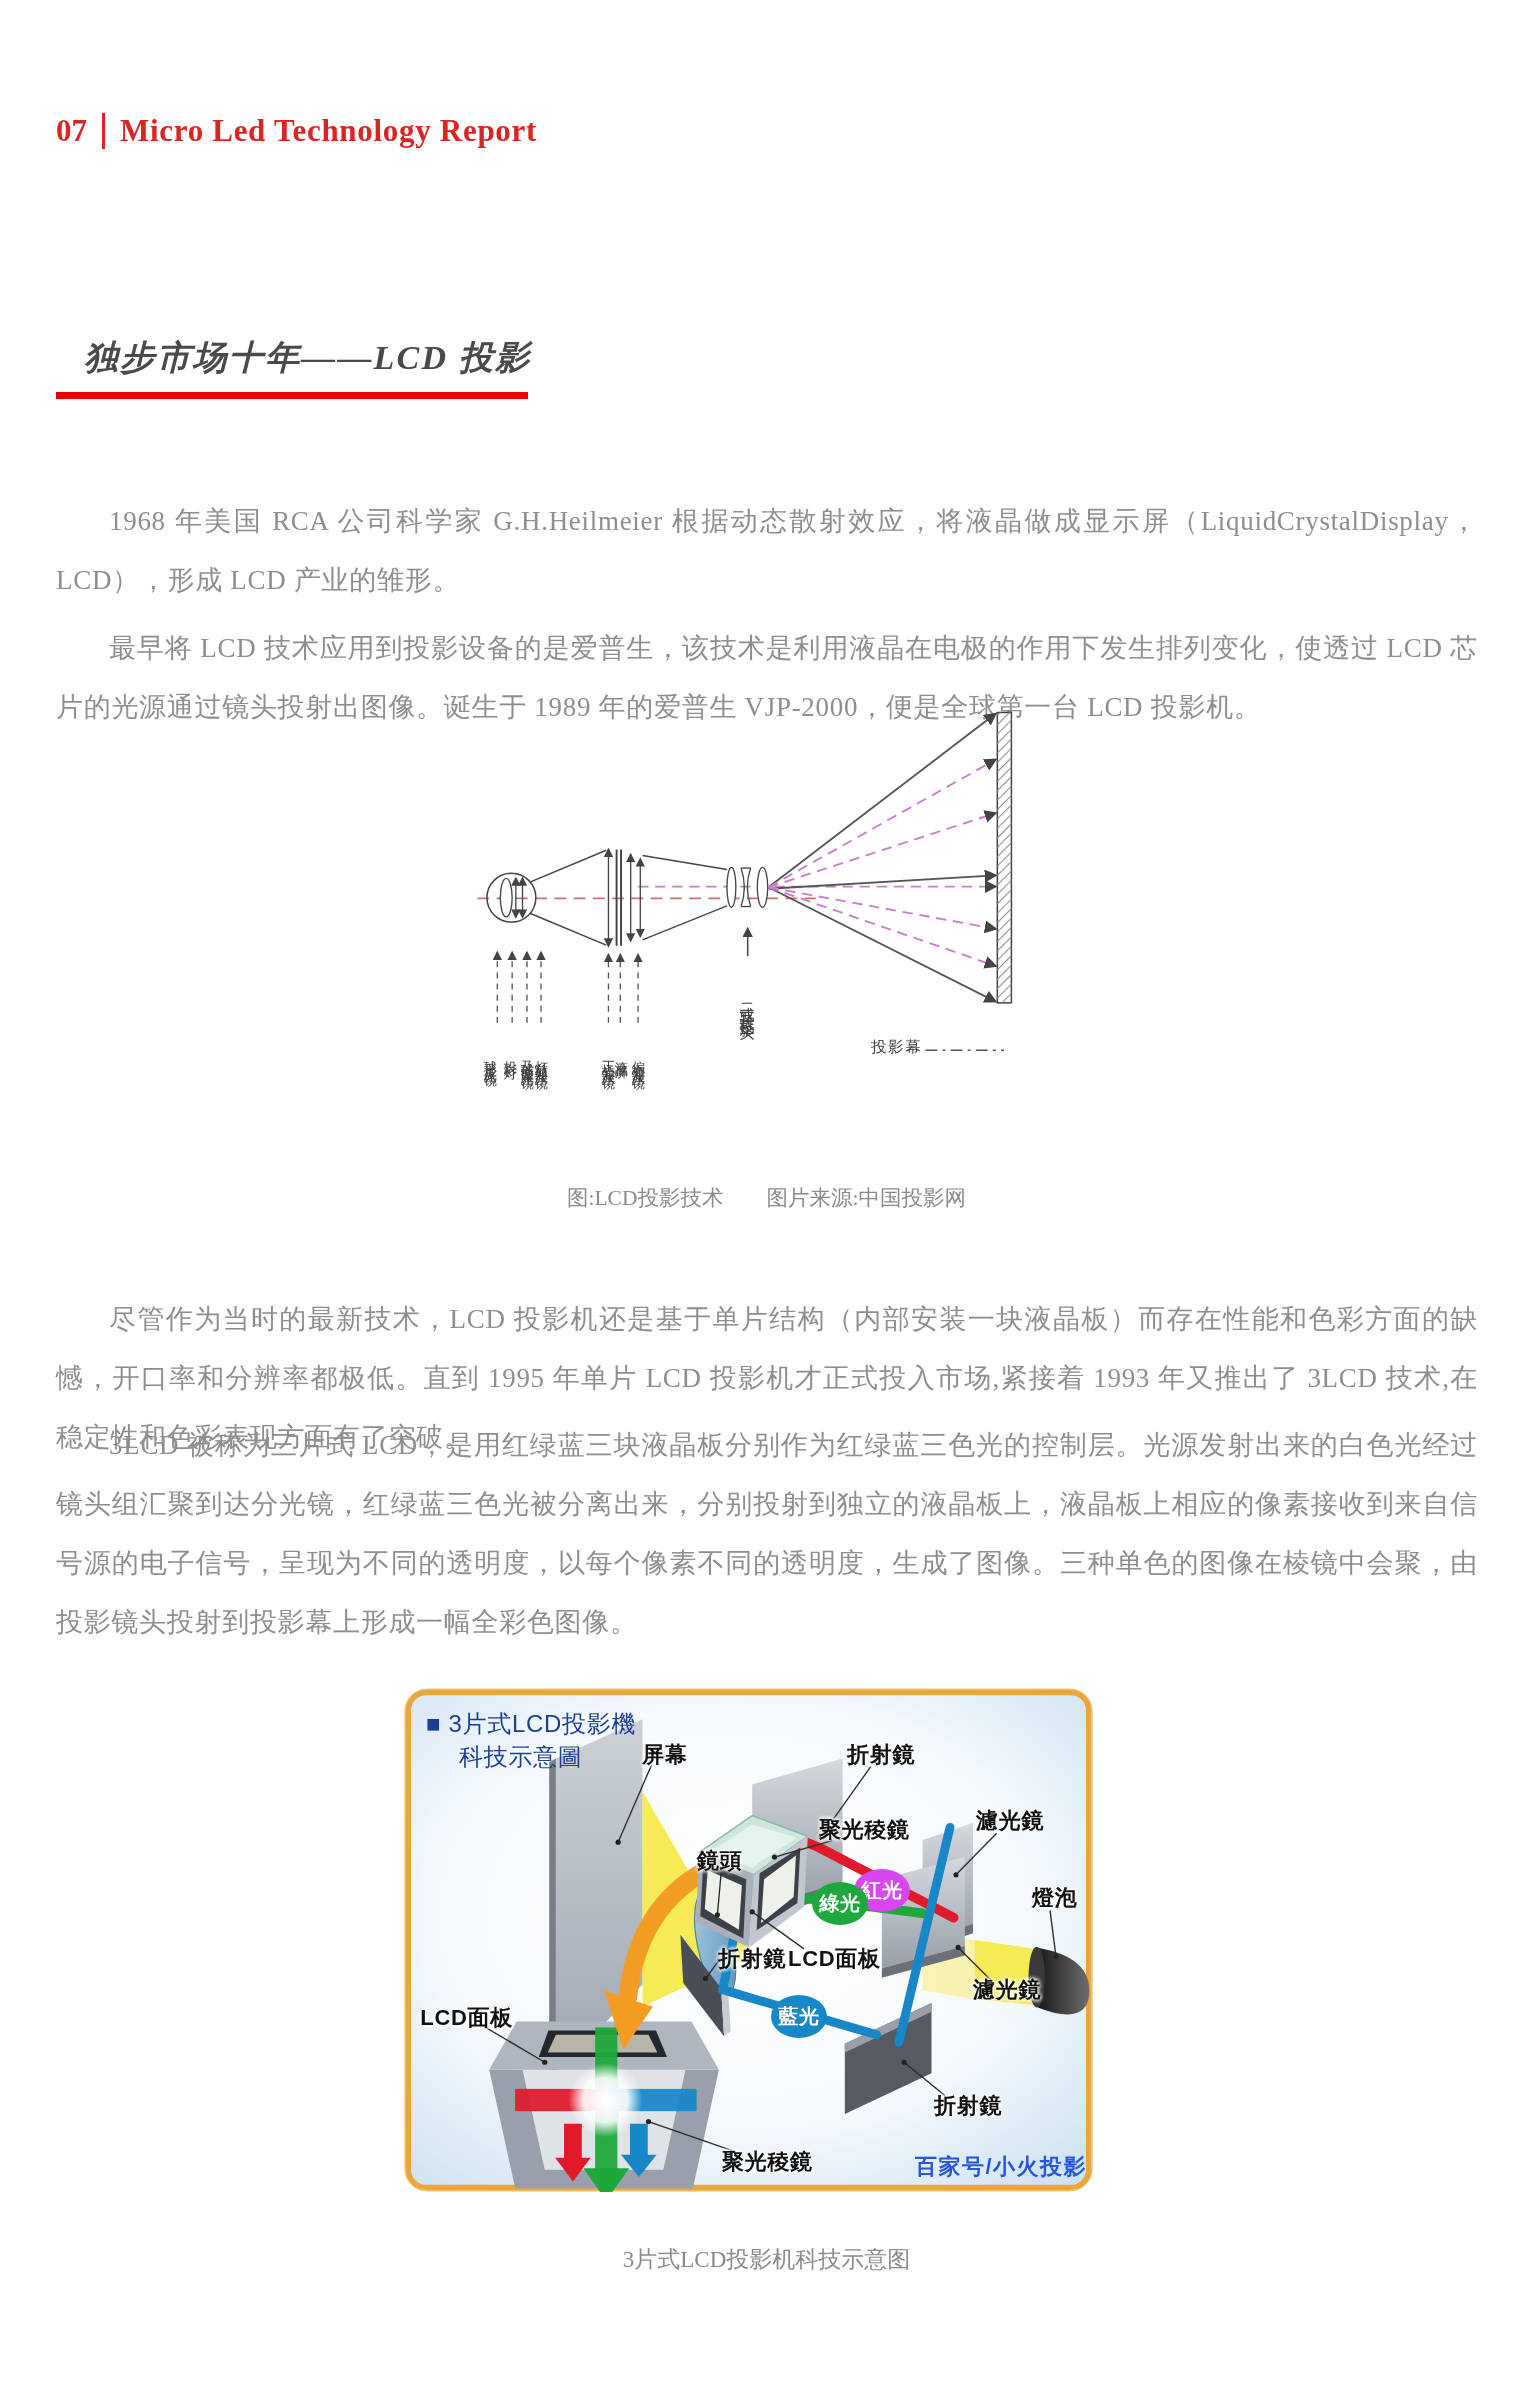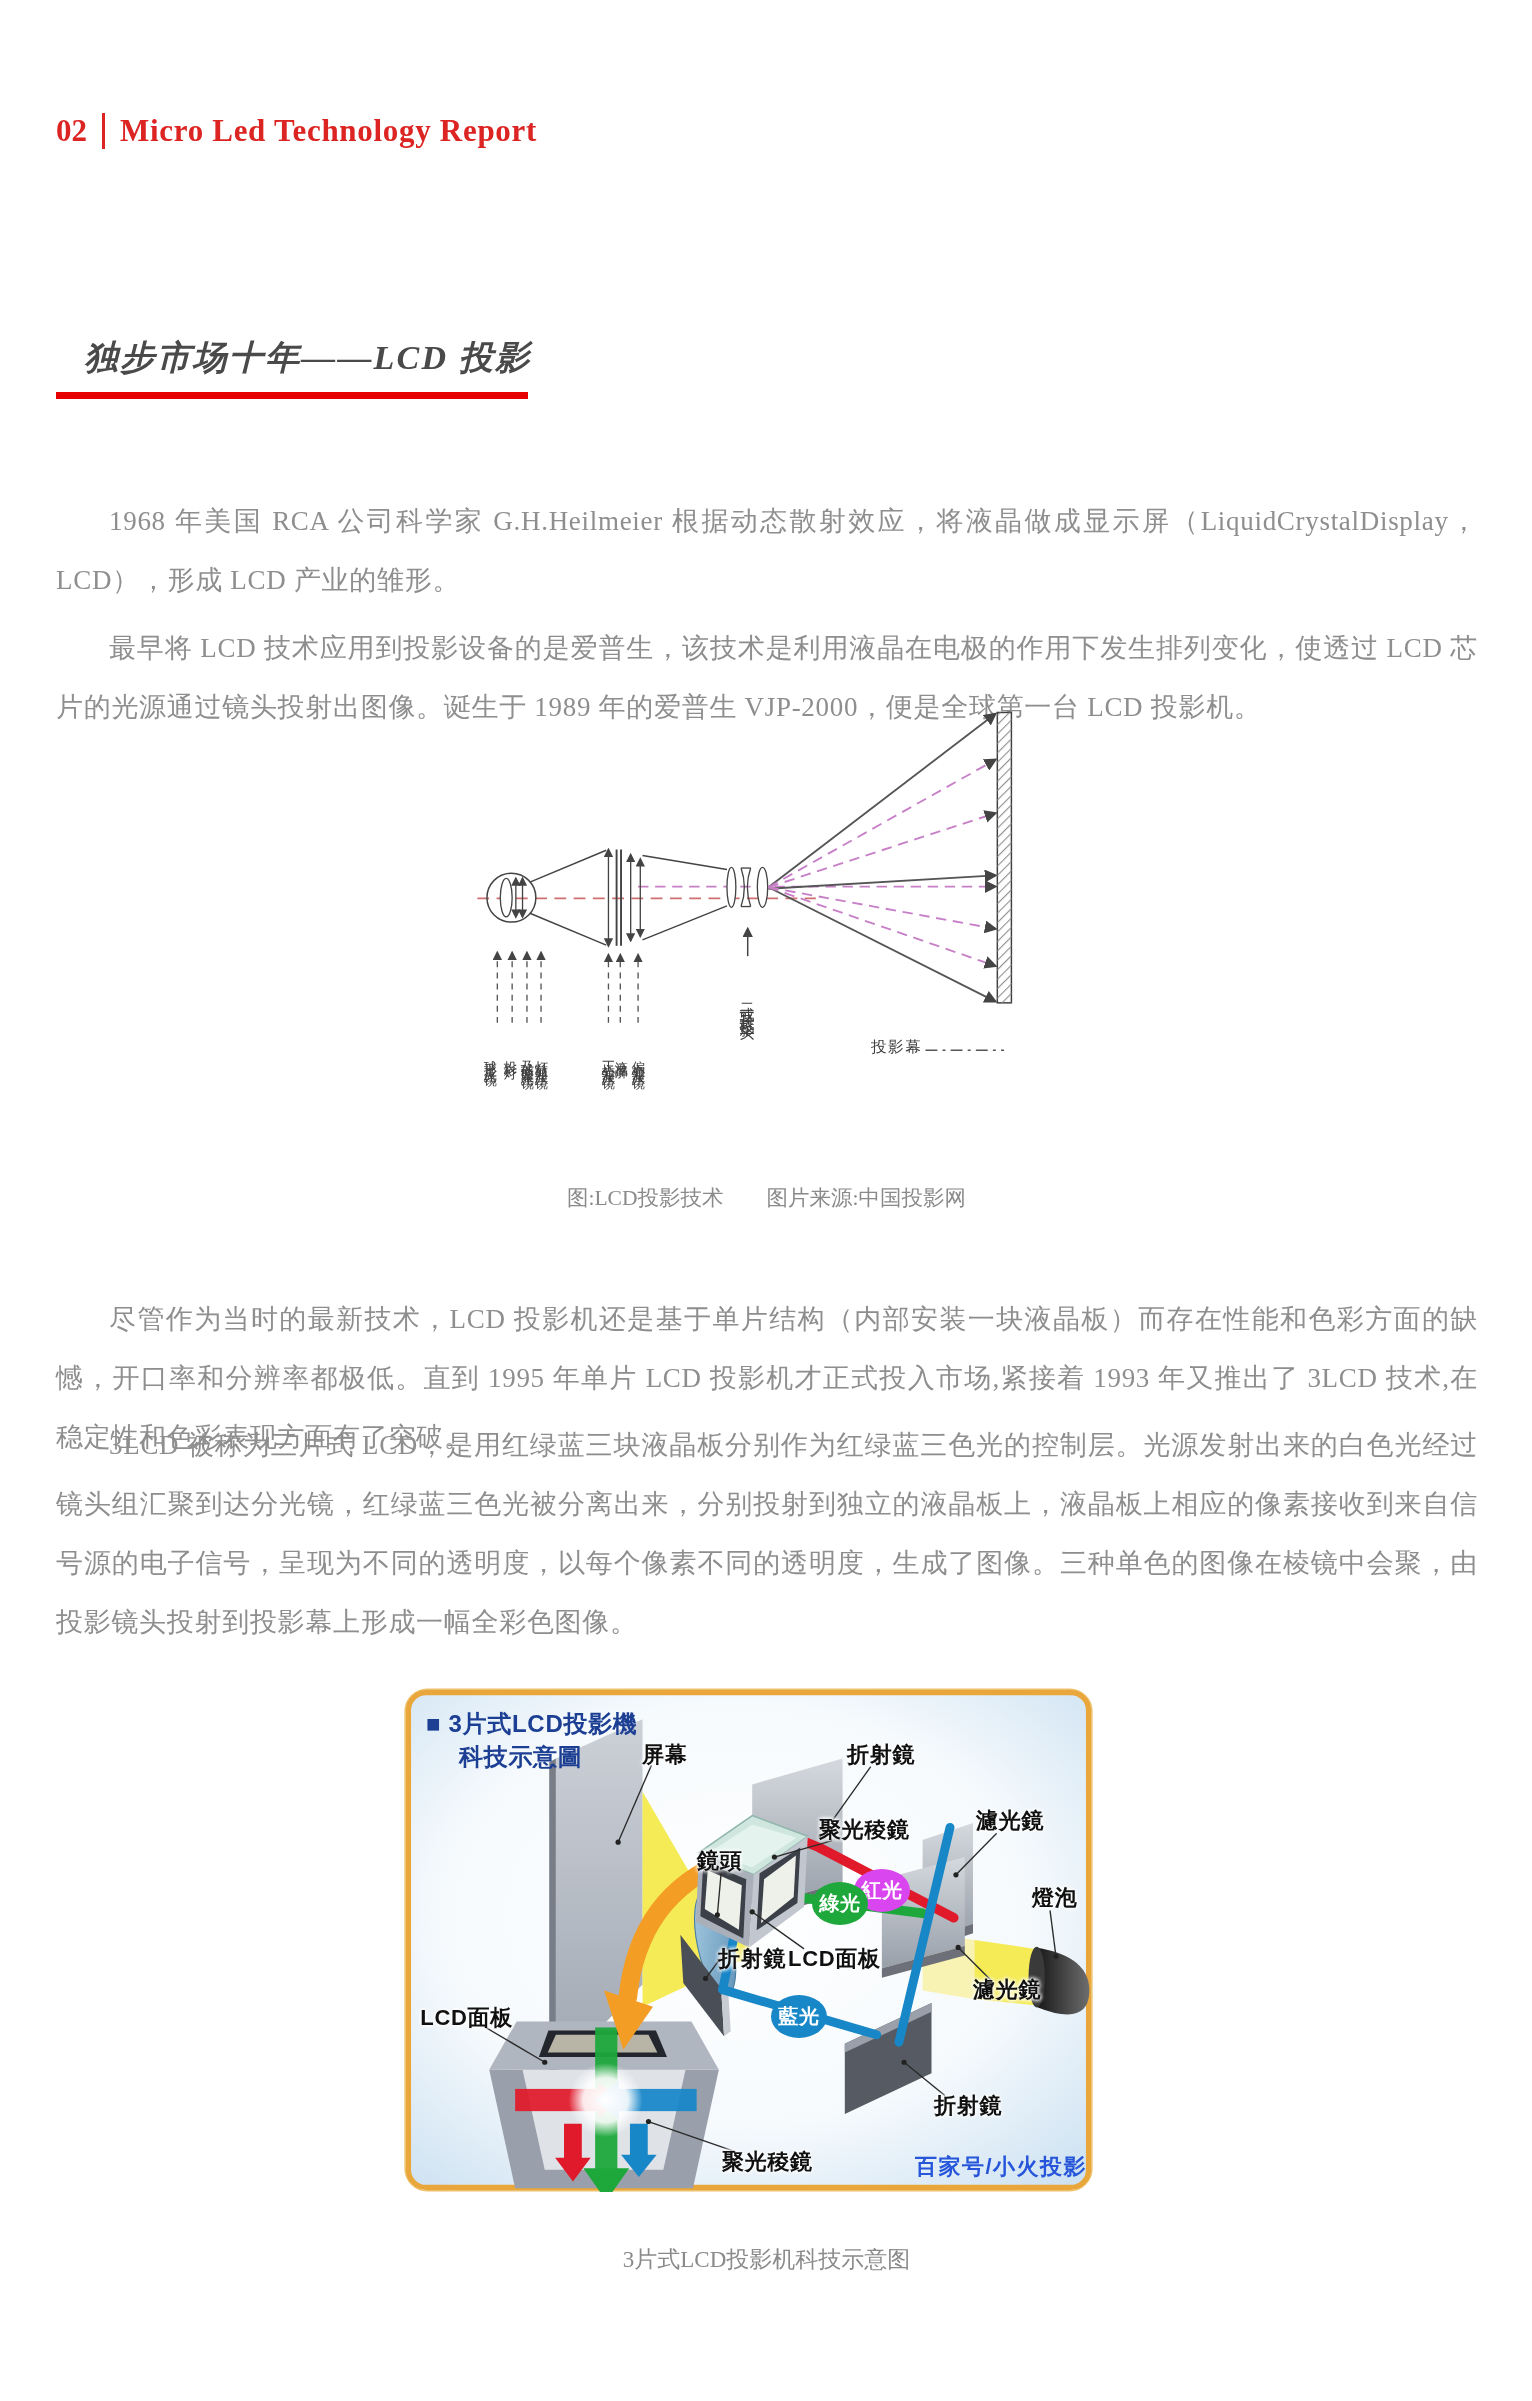--- a/index.html
+++ b/index.html
@@ -24,36 +24,36 @@
   
   .fig1{position:absolute;left:444px;top:702px;width:600px;height:478px;}
   .fig1 svg{position:absolute;left:0;top:0;}
   .vlab{position:absolute;top:348px;writing-mode:vertical-rl;text-orientation:upright;
         font-size:13.3px;color:#3c3c3c;letter-spacing:3px;line-height:15px;}
   .vlab.head{top:290px;font-size:15px;}
   .hlab{position:absolute;left:427px;top:335px;font-size:15.6px;color:#3c3c3c;letter-spacing:1.5px;}
   
   .fig2{position:absolute;left:404px;top:1688px;width:689px;height:504px;font-family:"Liberation Sans","DejaVu Sans",sans-serif;}
   .fig2 svg{position:absolute;left:0;top:0;}
-  .f2title{position:absolute;left:22px;top:19px;color:#1c3f94;font-size:24px;font-weight:bold;line-height:33px;letter-spacing:0.7px;}
+  .f2title{position:absolute;left:22px;top:19px;color:#1c3f94;font-size:24px;font-weight:normal;line-height:33px;letter-spacing:0.7px;}
   .f2title .l2{margin-left:33px;}
   .f2lab{position:absolute;font-size:22px;font-weight:bold;color:#101010;letter-spacing:0.7px;white-space:nowrap;
          text-shadow:0 0 4.4px #fff,0 0 4.4px #fff,0 0 4.4px #fff;}
   .badge{position:absolute;width:56px;height:43px;border-radius:50%;display:flex;align-items:center;justify-content:center;
          color:#fff;font-size:20px;font-weight:bold;letter-spacing:0.7px;}
   .badge.red{background:#d946ef;} .badge.green{background:#1ea83c;} .badge.blue{background:#1787c8;}
   .wm{position:absolute;right:6px;bottom:10.4px;font-size:22px;font-weight:bold;color:#1d4ed8;opacity:.95;letter-spacing:1.5px;}
 </style>
 </head>
 <body>
 
 <div class="page">
 
   <div class="hdr">
-    <span class="num">02</span>
+    <span class="num">07</span>
     <span class="bar"></span>
     <span class="ttl">Micro Led Technology Report</span>
   </div>
 
   <div class="sec-title">独步市场十年——LCD 投影</div>
   <div class="red-rule"></div>
 
   <p class="para p1">1968 年美国 RCA 公司科学家 G.H.Heilmeier 根据动态散射效应，将液晶做成显示屏（LiquidCrystalDisplay，LCD），形成 LCD 产业的雏形。</p>
   <p class="para p2">最早将 LCD 技术应用到投影设备的是爱普生，该技术是利用液晶在电极的作用下发生排列变化，使透过 LCD 芯片的光源通过镜头投射出图像。诞生于 1989 年的爱普生 VJP-2000，便是全球第一台 LCD 投影机。</p>
   <p class="para p3">尽管作为当时的最新技术，LCD 投影机还是基于单片结构（内部安装一块液晶板）而存在性能和色彩方面的缺憾，开口率和分辨率都极低。直到 1995 年单片 LCD 投影机才正式投入市场,紧接着 1993 年又推出了 3LCD 技术,在稳定性和色彩表现方面有了突破。</p>

